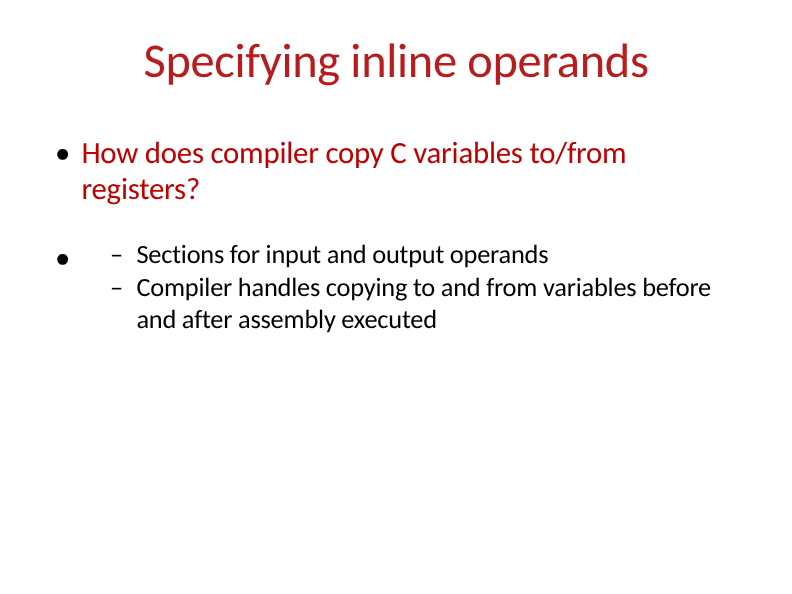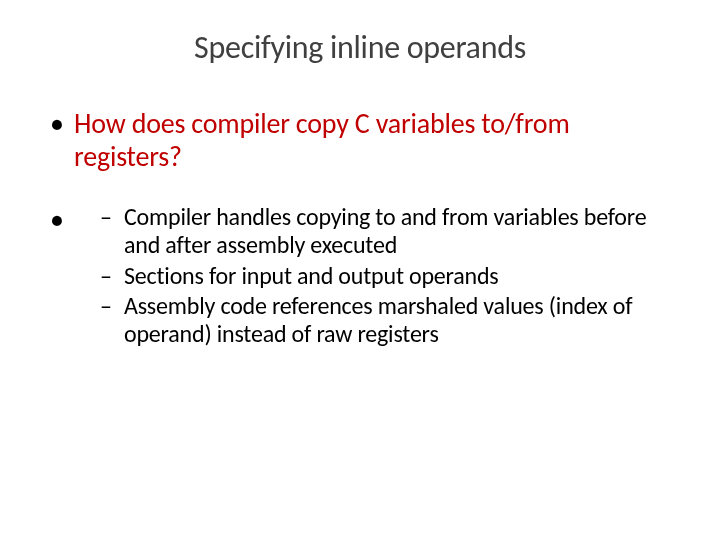--- a/index.html
+++ b/index.html
@@ -10,26 +10,26 @@
     color: #000000;
     padding: 0;
   }
   .slide {
     width: 720px;
     height: 540px;
     position: relative;
     padding: 28px 44px 0 44px;
   }
   .title {
-    font-size: 32px;
+    font-size: 44px;
     font-weight: 400;
     text-align: center;
     letter-spacing: -0.3px;
     margin-bottom: 40px;
-    color: #404040;
+    color: #b91c1c;
   }
   ul.level1 {
     list-style: none;
     padding-left: 0;
   }
   ul.level1 > li {
     position: relative;
     padding-left: 30px;
     font-size: 28px;
     line-height: 1.18;
@@ -73,24 +73,21 @@
 <div class="slide">
   <h1 class="title">Specifying inline operands</h1>
 
   <ul class="level1">
     <li class="red">
       <span>How does compiler copy C variables to/from registers?</span>
     </li>
     <li>
       <ul class="level2">
         <li>
-          <span>Compiler handles copying to and from variables before and after assembly executed</span>
-        </li>
-        <li>
           <span>Sections for input and output operands</span>
         </li>
         <li>
-          <span>Assembly code references marshaled values (index of operand) instead of raw registers</span>
+          <span>Compiler handles copying to and from variables before and after assembly executed</span>
         </li>
       </ul>
     </li>
   </ul>
 </div>
 
 </body></html>

